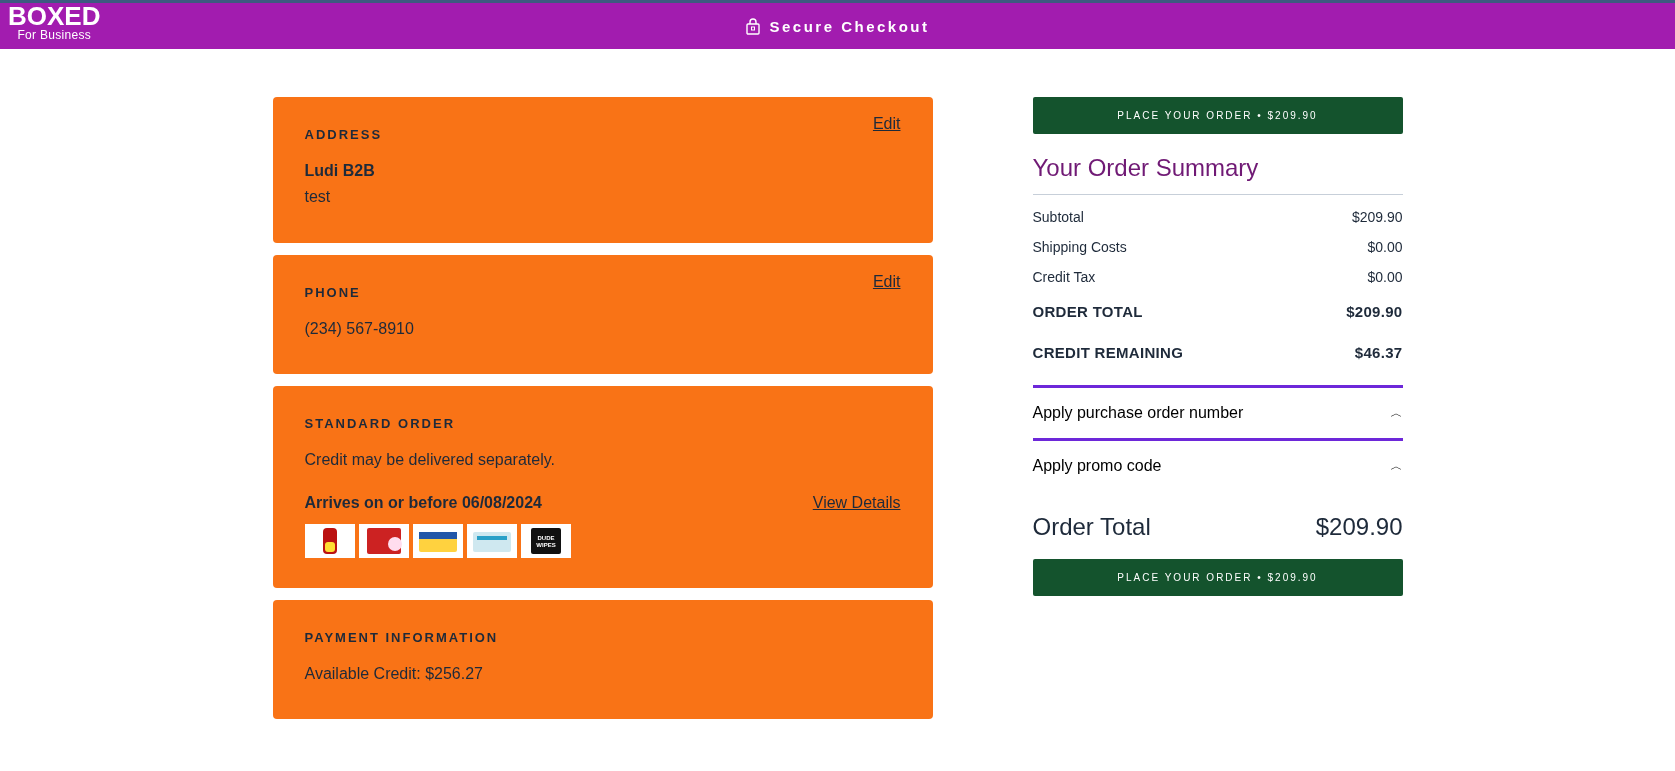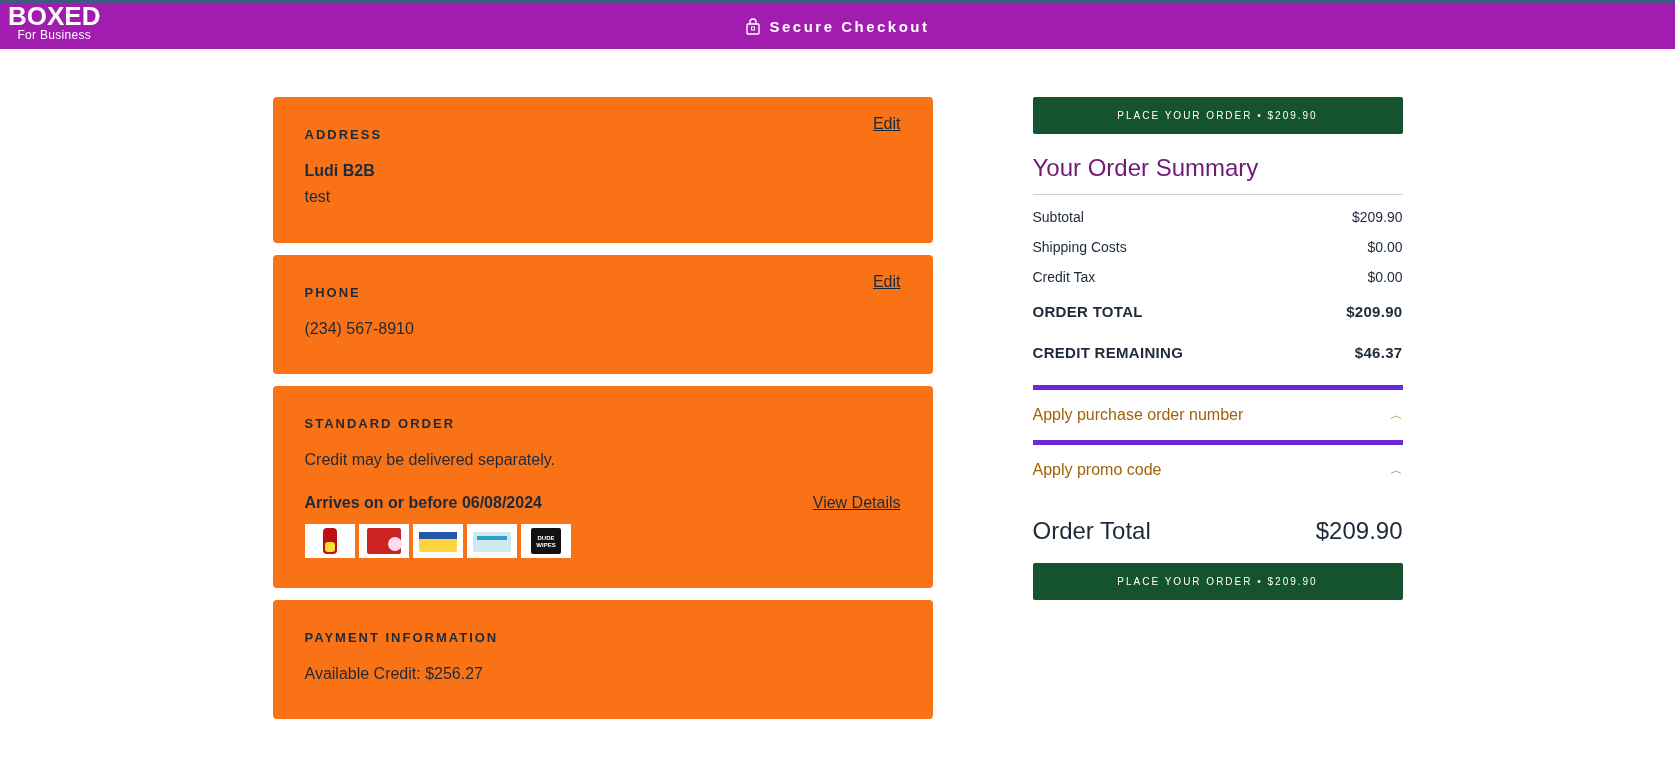--- a/index.html
+++ b/index.html
@@ -126,22 +126,22 @@
   }
   .hr { border:none; border-top:1px solid #c7cfd9; margin: 0; }
   .sum-line {
     display:flex; justify-content:space-between;
     font-size: 14px; margin: 14px 0;
   }
   .sum-line.total { font-weight:700; text-transform:uppercase; font-size:15px; letter-spacing:0.3px; margin-top:18px;}
   .sum-line.credit { font-weight:700; text-transform:uppercase; font-size:15px; letter-spacing:0.3px; margin: 24px 0 24px 0;}
   .accordion {
     display:flex; justify-content:space-between; align-items:center;
-    padding: 16px 0; font-size:16px; color:#a16207; cursor:pointer;
-    border-top:5px solid #6d28d9;
+    padding: 16px 0; font-size:16px; color:#000000; cursor:pointer;
+    border-top:3px solid #6d28d9;
   }
   .accordion:last-of-type { border-bottom:1px solid #c7cfd9; }
   .chev { font-size: 12px; }
   .grand {
     display:flex; justify-content:space-between; align-items:center;
     font-size: 24px; color:#1e2a3a; margin: 22px 0 18px 0;
   }
 </style>
 </head>
 <body>

